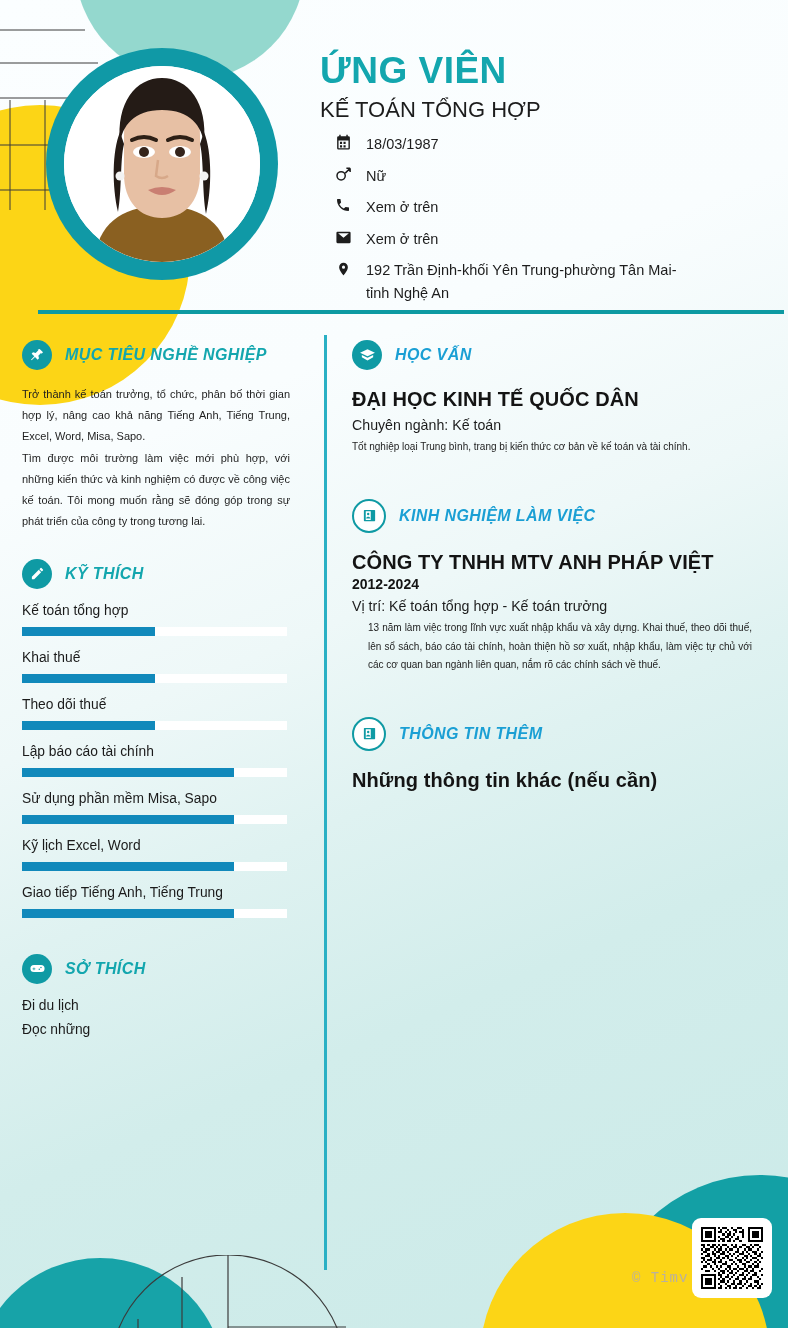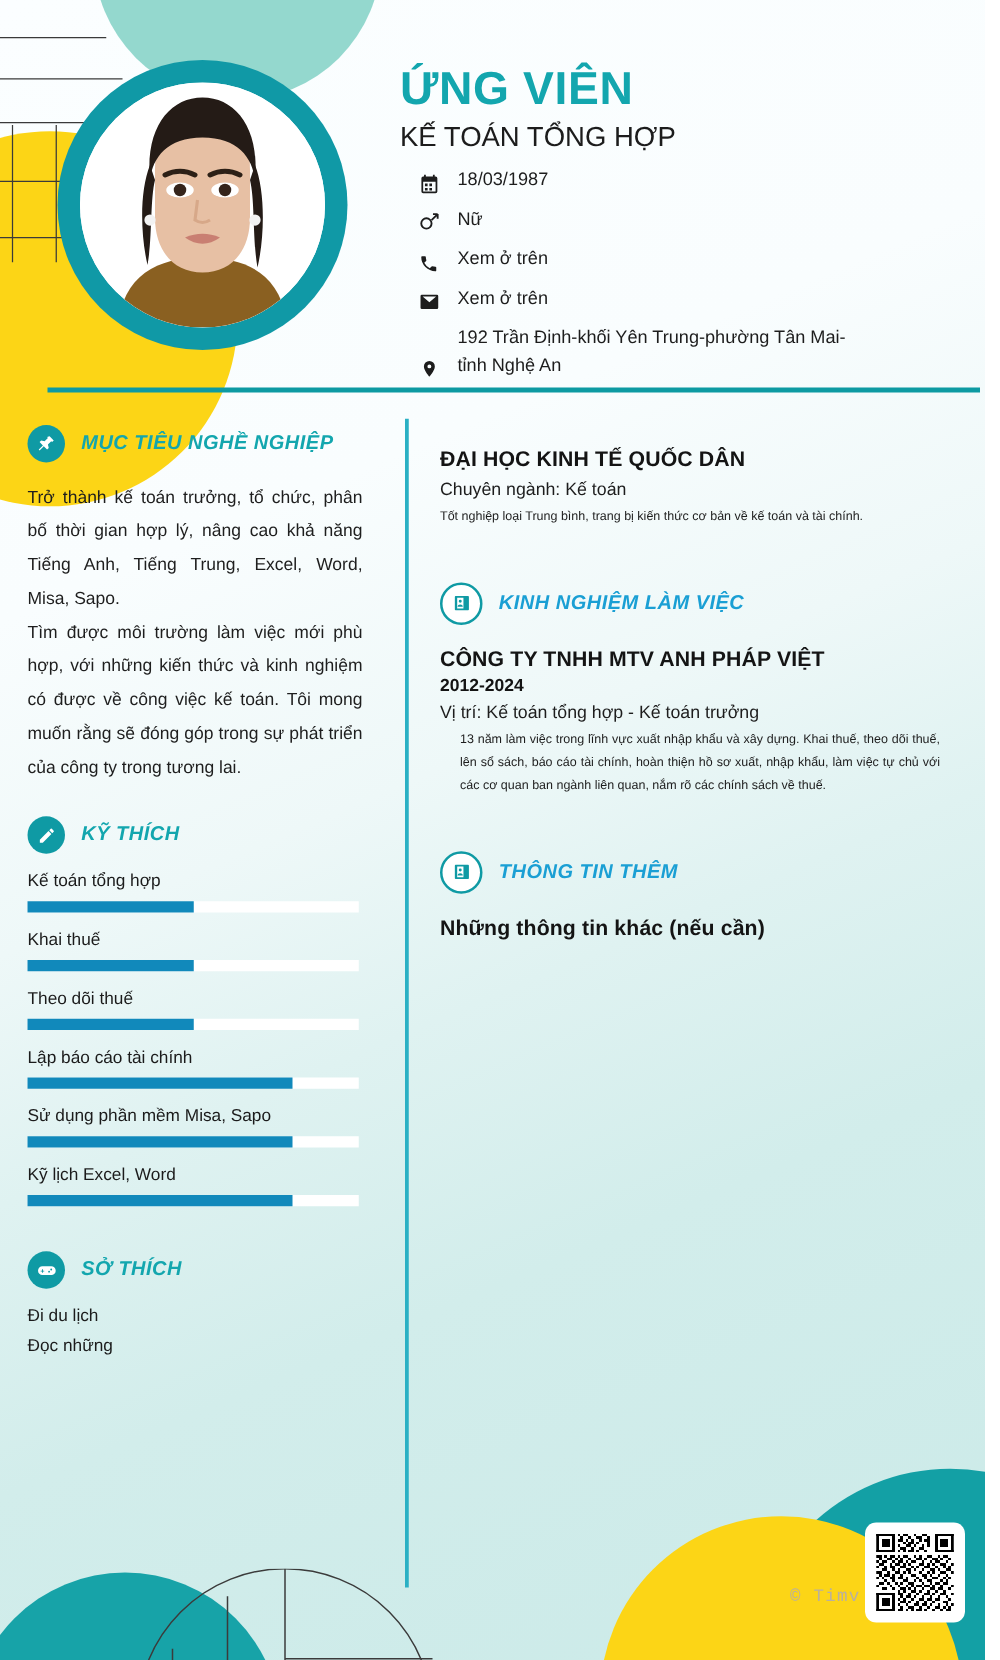--- a/index.html
+++ b/index.html
@@ -57,21 +57,21 @@
   
   .header{position:absolute;left:320px;top:52px;width:460px;}
   .name{
     font-size:37px;font-weight:bold;color:#13a6ae;letter-spacing:.5px;line-height:1.05;
     margin:0 0 6px 0;
   }
   .job-title{
     font-size:22px;color:#1c1c1c;font-weight:400;margin:0 0 10px 0;line-height:1.2;
   }
   .contact-list{margin:0;padding:0;list-style:none;}
-  .contact-row{display:flex;align-items:flex-end;margin-bottom:9px;}
+  .contact-row{display:flex;align-items:flex-start;margin-bottom:9px;}
   .contact-ico{
     width:46px;flex:0 0 46px;display:flex;justify-content:center;align-items:flex-start;
     padding-top:1px;color:#1d1d1d;
   }
   .contact-txt{font-size:14.5px;color:#1d1d1d;line-height:1.55;max-width:330px;}
 
   .header-rule{
     position:absolute;left:38px;top:310px;width:746px;height:4px;background:#0d9aa2;
   }
   .col-rule{
@@ -89,35 +89,35 @@
   }
   .sec-ico.filled{background:#0f9aa4;}
   .sec-ico.ring{background:#ffffff;border:2.5px solid #0f9aa4;}
   .sec-title{
     font-size:16px;font-weight:bold;color:#13a6ae;letter-spacing:.4px;white-space:nowrap;font-style:italic;
   }
   .sec-title.blue{color:#1a9fd4;}
   .sec-block{margin-bottom:26px;}
 
   .body-just{
-    font-size:14px;color:#1e1e1e;line-height:1.93;text-align:justify;margin:0;
+    font-size:11px;color:#1e1e1e;line-height:1.93;text-align:justify;margin:0;
   }
   .body-just p{margin:0;}
 
   
   .skill{margin-bottom:14px;}
   .skill-name{font-size:13.8px;color:#1b1b1b;margin-bottom:9px;}
   .skill-track{height:9px;background:#ffffff;width:265px;border-radius:0;}
   .skill-fill{height:9px;background:#1189bb;}
 
   
   .hobby{font-size:13.8px;color:#1b1b1b;margin-bottom:9px;}
 
   
-  .org{font-size:17px;font-weight:bold;color:#141414;margin:0 0 2px 0;letter-spacing:.1px;}
+  .org{font-size:20px;font-weight:bold;color:#141414;margin:0 0 2px 0;letter-spacing:.1px;}
   .org-sub{font-size:14px;font-weight:bold;color:#141414;margin:0 0 2px 0;}
   .line{font-size:14.2px;color:#1d1d1d;line-height:1.78;margin:0;}
   .para{font-size:10px;color:#1d1d1d;line-height:1.85;text-align:justify;margin:0;}
   .indent{padding-left:16px;}
   .muted{color:#9aa3a6;}
 
   
   .qr-card{
     position:absolute;left:692px;top:1218px;width:80px;height:80px;background:#ffffff;
     border-radius:9px;display:flex;align-items:center;justify-content:center;
@@ -292,20 +292,26 @@
           <div class="skill-track">
               <div class="skill-fill" style="width: 80%;"></div>
             </div>
         </div>
         <div class="skill">
           <div class="skill-name">Kỹ lịch Excel, Word</div>
           <div class="skill-track">
               <div class="skill-fill" style="width: 80%;"></div>
             </div>
         </div>
+        <div class="skill">
+          <div class="skill-name">Giao tiếp Tiếng Anh, Tiếng Trung</div>
+          <div class="skill-track">
+              <div class="skill-fill" style="width: 80%;"></div>
+            </div>
+        </div>
       </div>
     </div>
 
     <div class="sec-block" style="margin-top:36px;">
       <div class="sec-head">
         <span class="sec-ico filled">
           <svg width="17" height="17" viewBox="0 0 24 24" fill="#ffffff">
             <path d="M17 7H7a5 5 0 0 0 0 10h10a5 5 0 0 0 0-10zM9 13H7.5v1.5h-1V13H5v-1h1.5v-1.5h1V12H9v1zm5.5 1.2a1.05 1.05 0 1 1 0-2.1 1.05 1.05 0 0 1 0 2.1zm2.4-2.4a1.05 1.05 0 1 1 0-2.1 1.05 1.05 0 0 1 0 2.1z"></path>
           </svg>
         </span>
@@ -315,20 +321,28 @@
         <div class="hobby">Đi du lịch</div>
         <div class="hobby">Đọc những</div>
       </div>
     </div>
 
   </div>
 
   <div class="col-right">
 
     <div class="sec-block">
+      <div class="sec-head">
+        <span class="sec-ico filled">
+          <svg width="17" height="17" viewBox="0 0 24 24" fill="#ffffff">
+            <path d="M12 3L1.5 8 12 13l10.5-5L12 3zM4 11.4v3.1L12 19l8-4.5v-3.1l-8 3.8-8-3.8z"></path>
+          </svg>
+        </span>
+        <span class="sec-title blue">HỌC VẤN</span>
+      </div>
       <div style="margin-top:18px;">
         <p class="org">ĐẠI HỌC KINH TẾ QUỐC DÂN</p>
         <p class="line">Chuyên ngành: Kế toán</p>
         <p class="para">Tốt nghiệp loại Trung bình, trang bị kiến thức cơ bản về kế toán và tài chính.</p>
       </div>
     </div>
 
     <div class="sec-block" style="margin-top:42px;">
       <div class="sec-head">
         <span class="sec-ico ring">

